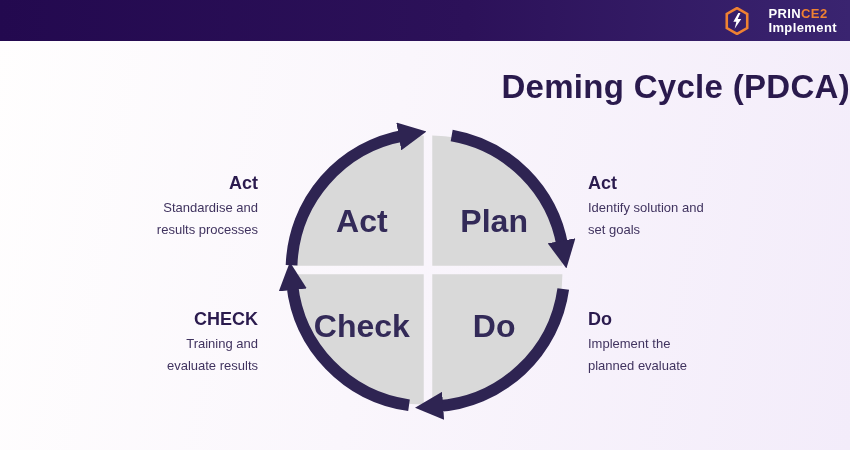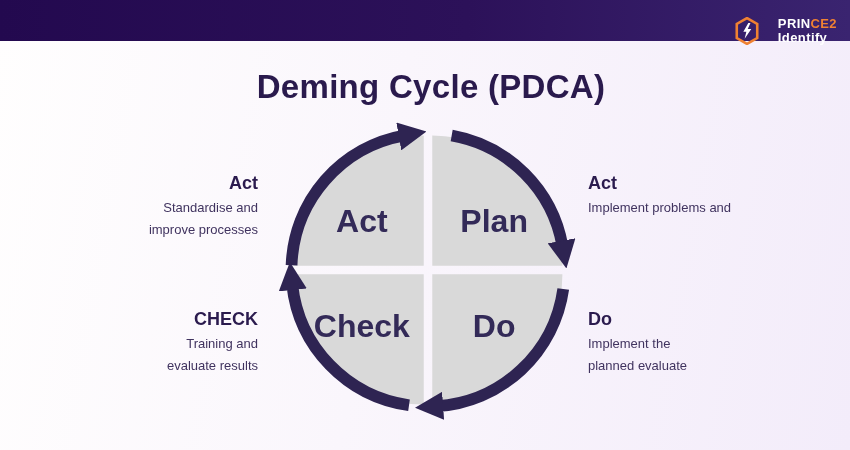--- a/index.html
+++ b/index.html
@@ -16,41 +16,41 @@
 
   
   .header {
     position: absolute;
     top: 0; left: 0;
     width: 850px; height: 41px;
     background: linear-gradient(90deg, #23094f 0%, #2c1159 55%, #3a2470 100%);
   }
   .brand {
     position: absolute;
-    top: 17px; right: 13px;
+    top: 7px; right: 13px;
     display: flex;
     align-items: center;
     gap: 18px;
   }
   .brand-icon { display: block; }
   .brand-text {
     font-size: 13px;
     font-weight: 800;
     line-height: 14px;
     letter-spacing: 0.4px;
     color: #ffffff;
   }
   .brand-accent { color: #ef8132; }
 
   
   .title {
     position: absolute;
     top: 68px; left: 0;
     width: 850px;
-    text-align: center;
+    text-align: right;
     font-size: 33px;
     font-weight: 800;
     letter-spacing: 0.3px;
     color: #2a1a4d;
     padding-left: 12px;
   }
 
   
   .diagram {
     position: absolute;
@@ -97,21 +97,21 @@
   <div class="header">
     <div class="brand">
       <svg class="brand-icon" width="26" height="28" viewBox="0 0 22 26">
         <path d="M11 1 L20.5 6.5 L20.5 19.5 L11 25 L1.5 19.5 L1.5 6.5 Z" fill="none" stroke="#ef8132" stroke-width="2.4"></path>
         <path d="M12.2 5.5 L7.6 13.6 L10.4 13.6 L8.8 20.2 L15 11.2 L11.7 11.2 L14.2 5.5 Z" fill="#ffffff"></path>
       </svg>
       <div class="brand-text">
         <div>
           <span>PRIN</span><span class="brand-accent">CE2</span>
         </div>
-        <div>Identify</div>
+        <div>Implement</div>
       </div>
     </div>
   </div>
 
   <div class="title">Deming Cycle (PDCA)</div>
 
   <div class="diagram">
     <svg viewBox="0 0 300 300">
       <defs>
         <marker id="ah" viewBox="0 0 10 10" refX="2" refY="5" markerWidth="2.4" markerHeight="2.4" orient="auto">
@@ -132,26 +132,27 @@
       <text class="qlabel" x="88" y="114">Act</text>
       <text class="qlabel" x="212" y="114">Plan</text>
       <text class="qlabel" x="88" y="213">Check</text>
       <text class="qlabel" x="212" y="213">Do</text>
     </svg>
   </div>
 
   <div class="ann ann-act ann-right-align">
     <div class="ann-heading">Act</div>
     <div class="ann-line">Standardise and</div>
-    <div class="ann-line">improve processes</div>
+    <div class="ann-line">results processes</div>
   </div>
 
   <div class="ann ann-plan">
     <div class="ann-heading">Act</div>
-    <div class="ann-line">Implement problems and</div>
+    <div class="ann-line">Identify solution and</div>
+    <div class="ann-line">set goals</div>
   </div>
 
   <div class="ann ann-check ann-right-align">
     <div class="ann-heading">CHECK</div>
     <div class="ann-line">Training and</div>
     <div class="ann-line">evaluate results</div>
   </div>
 
   <div class="ann ann-do">
     <div class="ann-heading">Do</div>

